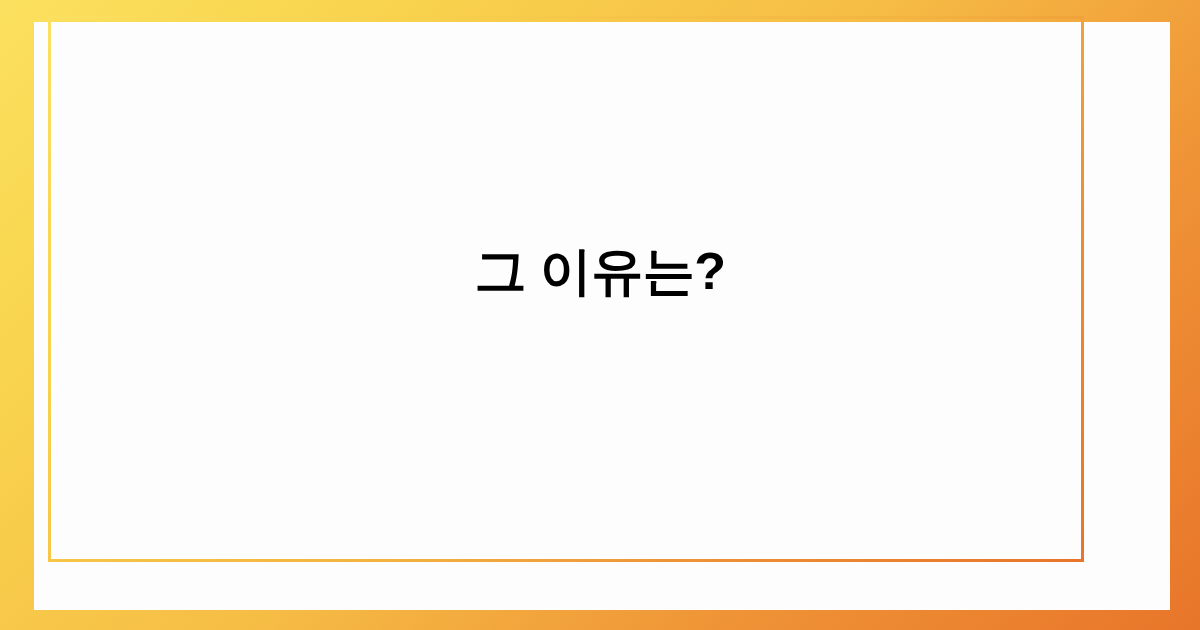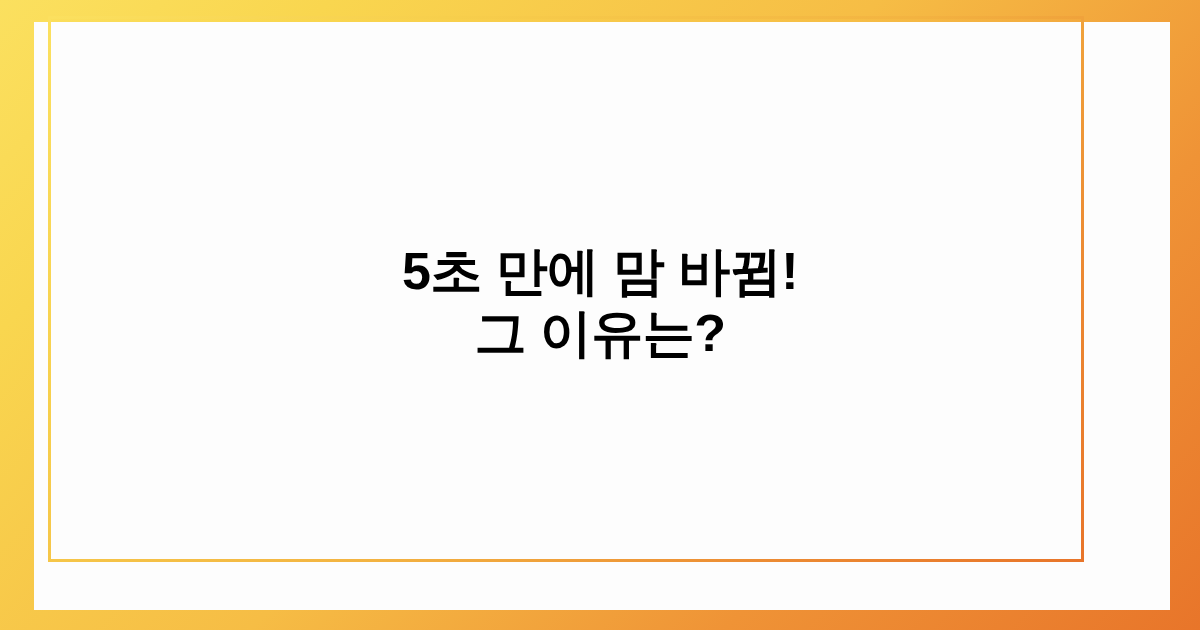--- a/index.html
+++ b/index.html
@@ -666,17 +666,16 @@
 
     </div>
     <div class="veil"></div>
   </div>
 
   <div class="border-frame"></div>
 
   <div class="inner-line"></div>
 
   <div class="headline">
-    <span class="ln">5초 만에 맘 바뀜!</span>
     <span class="ln">그 이유는?</span>
   </div>
 
 </div>
 
 </body></html>

